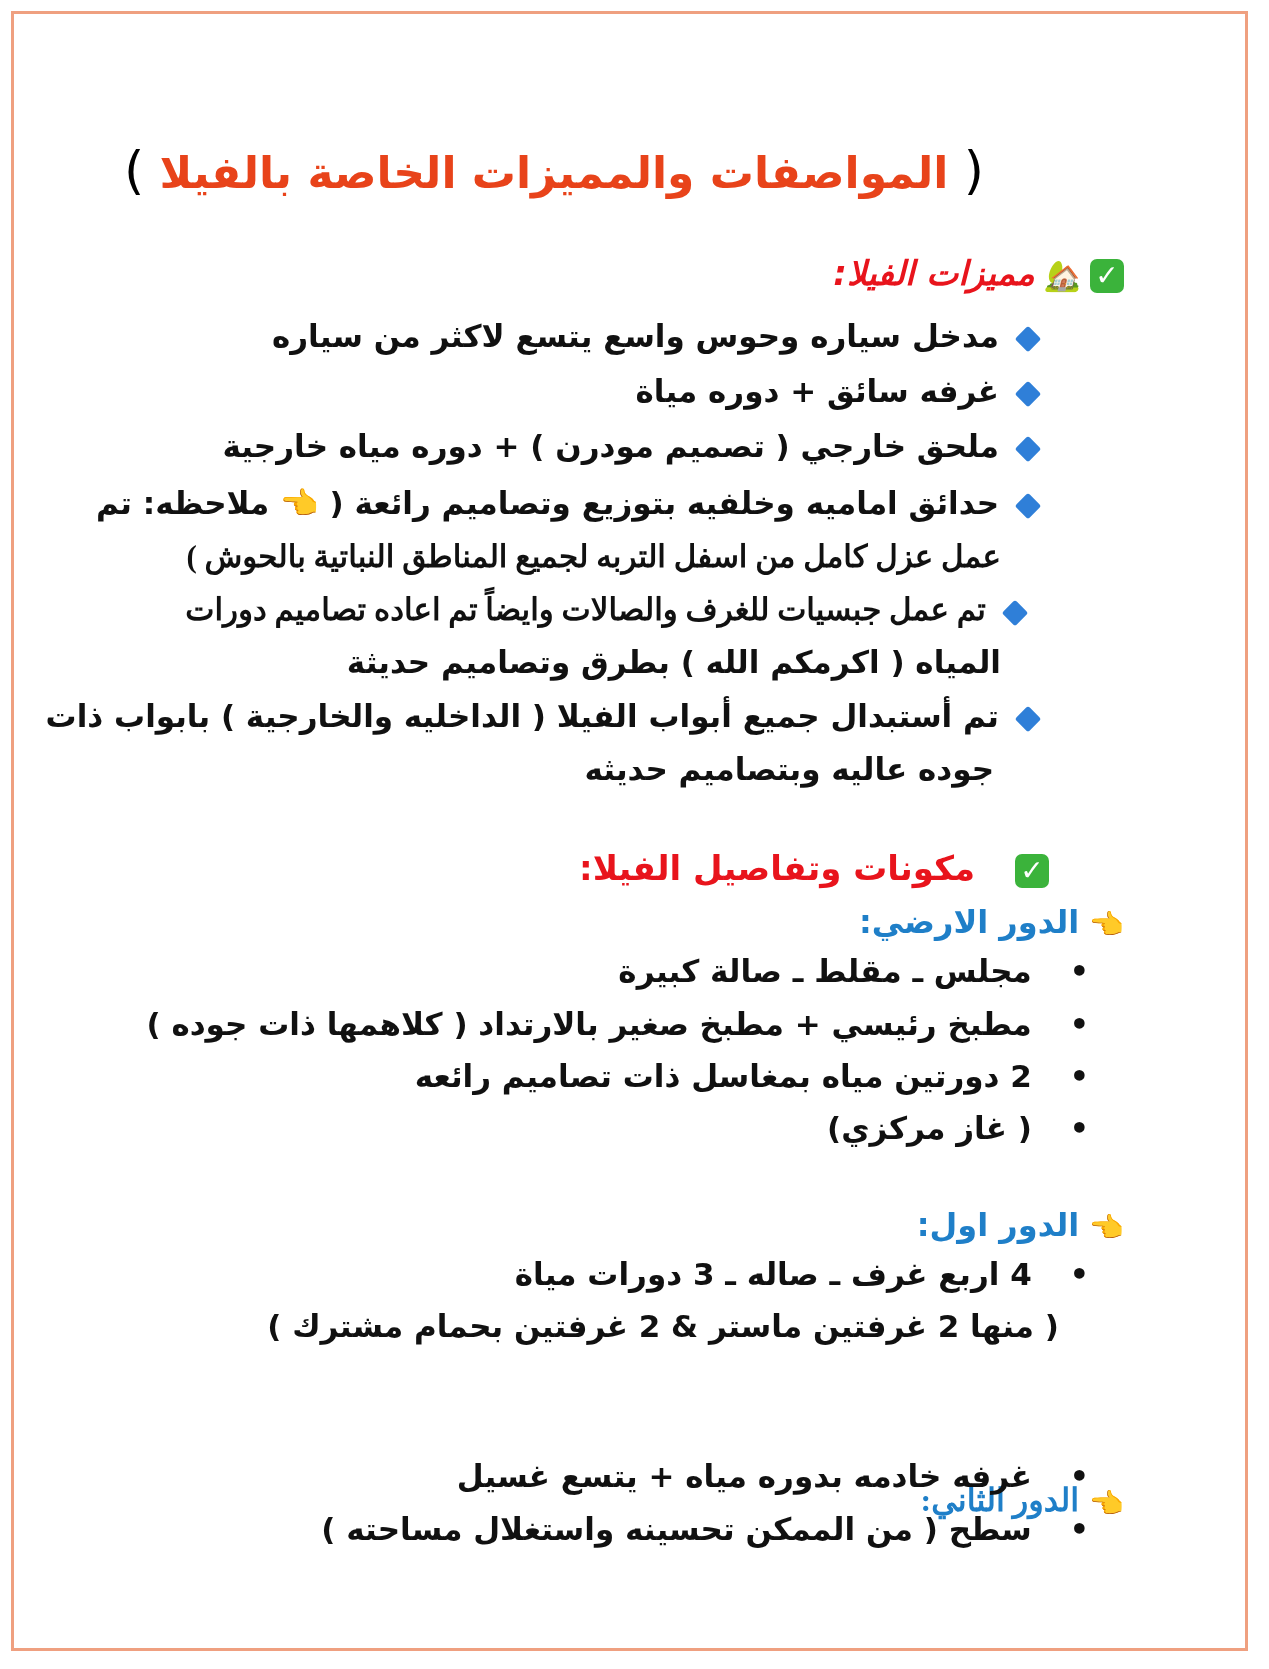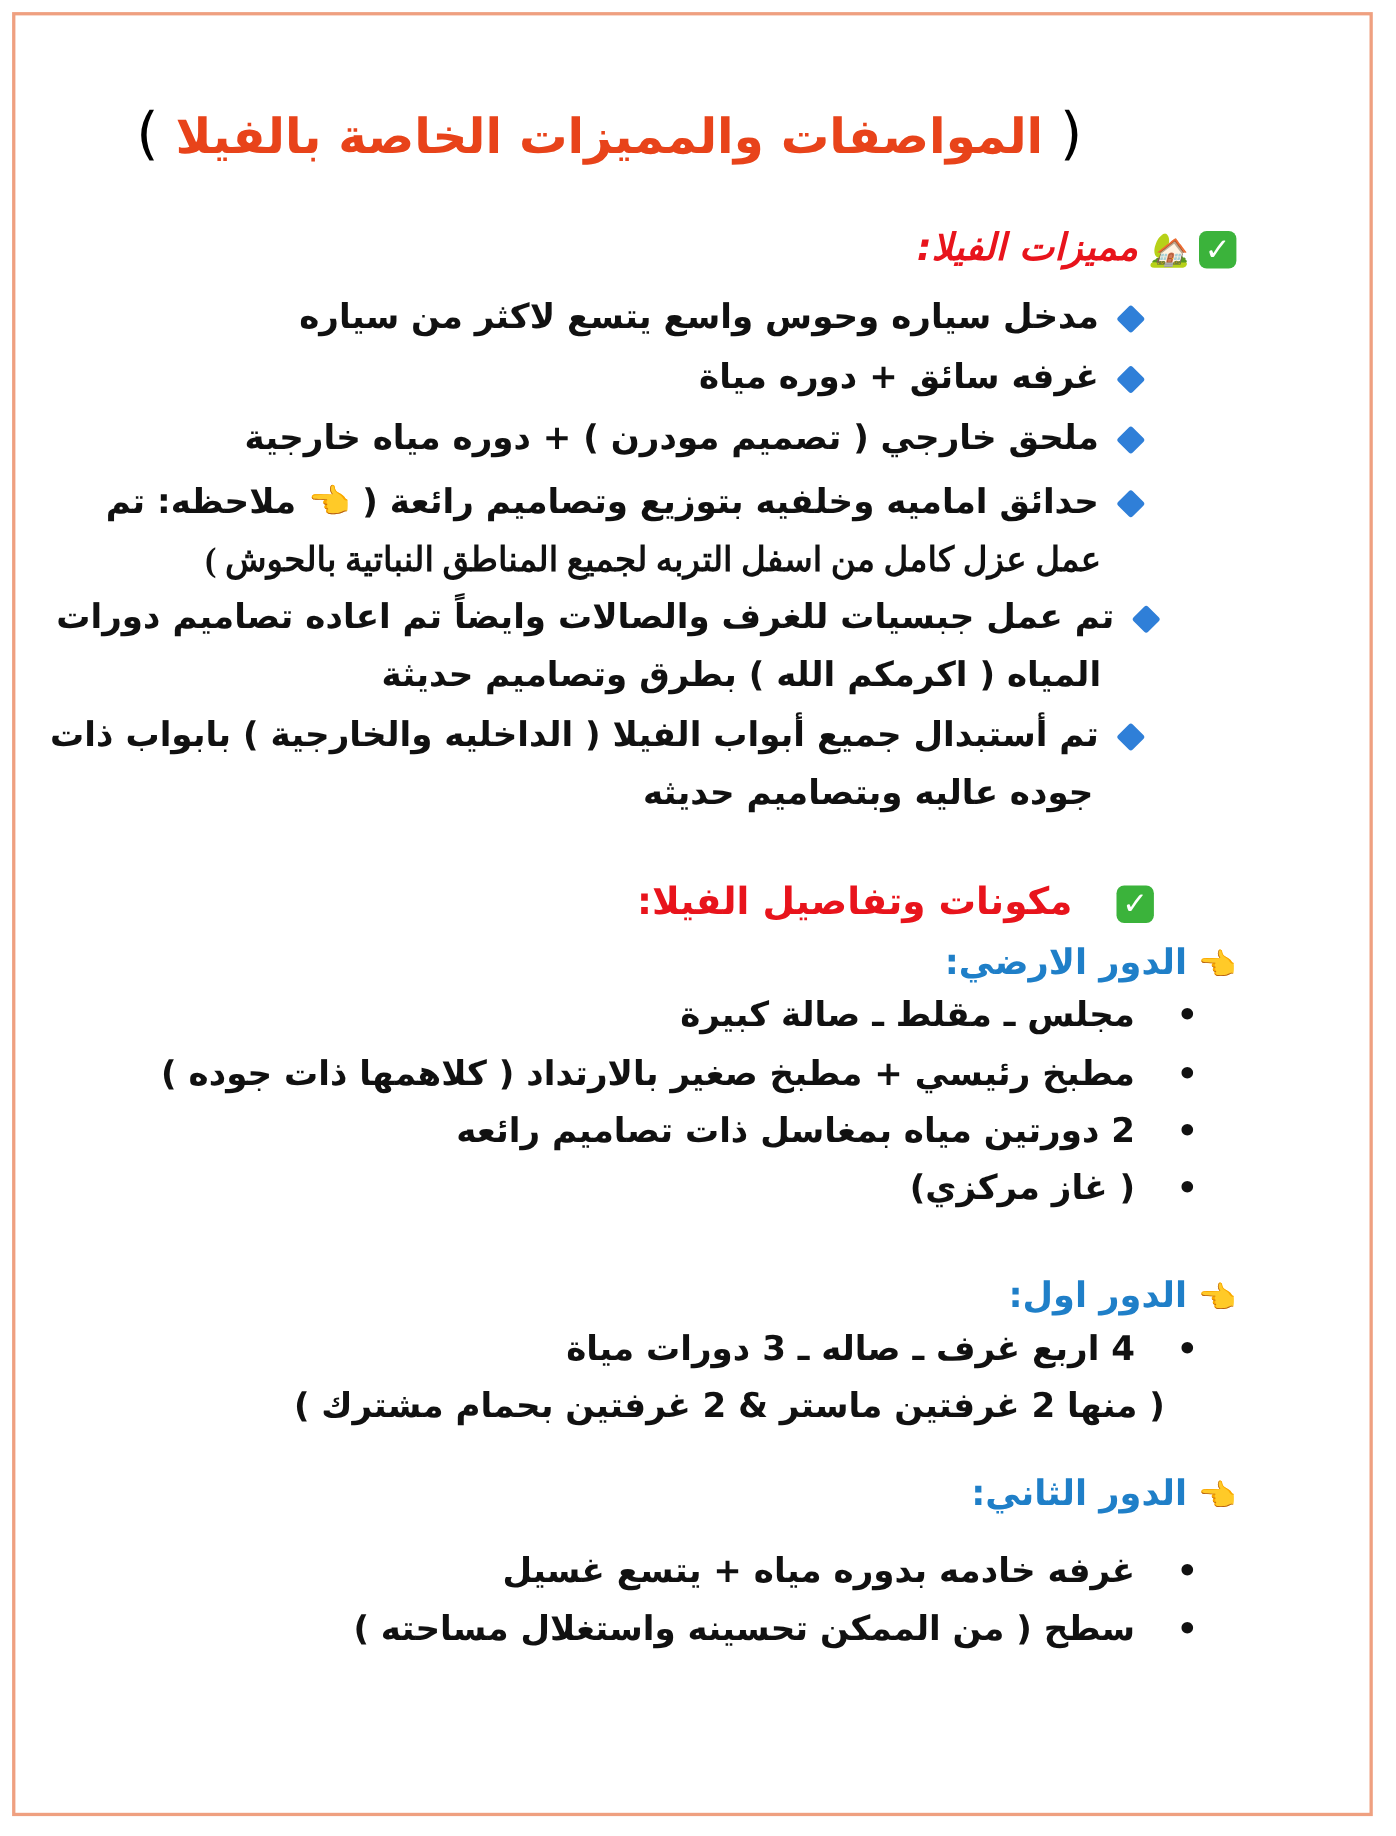--- a/index.html
+++ b/index.html
@@ -1,20 +1,20 @@
 <!DOCTYPE html>
 <html><head>
 <meta charset="utf-8">
 <style>
   html, body { margin:0; padding:0; background:#ffffff; }
   body { width:1269px; height:1669px; position:relative; overflow:hidden;
          font-family:"DejaVu Sans", "Liberation Sans", sans-serif; }
   .frame { position:absolute; left:11px; top:11px; width:1237px; height:1640px;
            border:3px solid #EFA080; box-sizing:border-box; }
-  .abs { position:absolute; direction:rtl; white-space:nowrap; font-weight:bold; }
+  .abs { position:absolute; direction:rtl; white-space:nowrap; font-weight:bold;margin-top:48px; }
   .title { top:92px; right:285px; font-size:44px; color:#E8431A; }
   .title .paren { color:#000; font-weight:normal; font-size:52px; }
   .h-red { color:#E8141C; font-size:34px; }
   .emoji { display:inline-block; vertical-align:middle; }
   .check { width:34px; height:34px; background:#3BB33B; border-radius:7px; color:#fff;
            font-size:28px; line-height:34px; text-align:center; font-weight:bold; margin-left:8px; }
   .house { font-size:30px; margin-left:10px; }
   .line { color:#111; font-size:31px; }
   .diamond { display:inline-block; width:22px; height:22px; background:#2F7FD8;
              transform:rotate(45deg) scale(0.85); margin-left:18px; vertical-align:middle;
@@ -46,21 +46,21 @@
 </div>
 <div class="abs line" style="top:380px; right:230px;">
   <span class="diamond"></span><span>ملحق خارجي ( تصميم مودرن ) + دوره مياه خارجية</span>
 </div>
 <div class="abs line" style="top:437px; right:230px;">
   <span class="diamond"></span><span>حدائق اماميه وخلفيه بتوزيع وتصاميم رائعة ( 👈 ملاحظه: تم</span>
 </div>
 <div class="abs line" style="top:490px; right:268px;font-family:Liberation Serif, serif;">
   <span>عمل عزل كامل من اسفل التربه لجميع المناطق النباتية بالحوش )</span>
 </div>
-<div class="abs line" style="top:543px; right:216px;">
+<div class="abs line" style="top:543px; right:243px;font-family:Liberation Serif, serif;">
   <span class="diamond"></span><span>تم عمل جبسيات للغرف والصالات وايضاً تم اعاده تصاميم دورات</span>
 </div>
 <div class="abs line" style="top:596px; right:268px;">
   <span>المياه ( اكرمكم الله ) بطرق وتصاميم حديثة</span>
 </div>
 <div class="abs line" style="top:650px; right:230px;">
   <span class="diamond"></span><span>تم أستبدال جميع أبواب الفيلا ( الداخليه والخارجية ) بابواب ذات</span>
 </div>
 <div class="abs line" style="top:703px; right:275px;text-align:right;">
   <span>جوده عاليه وبتصاميم حديثه</span>
@@ -89,21 +89,21 @@
 <div class="abs h-blue" style="top:1158px; right:145px;">
   <span class="emoji hand">👈</span><span>الدور اول:</span>
 </div>
 <div class="abs line" style="top:1208px; right:180px;">
   <span class="dot">•</span><span>4 اربع غرف ـ صاله ـ 3 دورات مياة</span>
 </div>
 <div class="abs line" style="top:1260px; right:210px;">
   <span>( منها 2 غرفتين ماستر &amp; 2 غرفتين بحمام مشترك )</span>
 </div>
 
-<div class="abs h-blue" style="top:1338px; right:145px;">
+<div class="abs h-blue" style="top:1433px; right:145px;font-family:Liberation Serif, serif;">
   <span class="emoji hand">👈</span><span>الدور الثاني:</span>
 </div>
 <div class="abs line" style="top:1410px; right:180px;">
   <span class="dot">•</span><span>غرفه خادمه بدوره مياه + يتسع غسيل</span>
 </div>
 <div class="abs line" style="top:1463px; right:180px;">
   <span class="dot">•</span><span>سطح ( من الممكن تحسينه واستغلال مساحته )</span>
 </div>
 
 </body></html>

